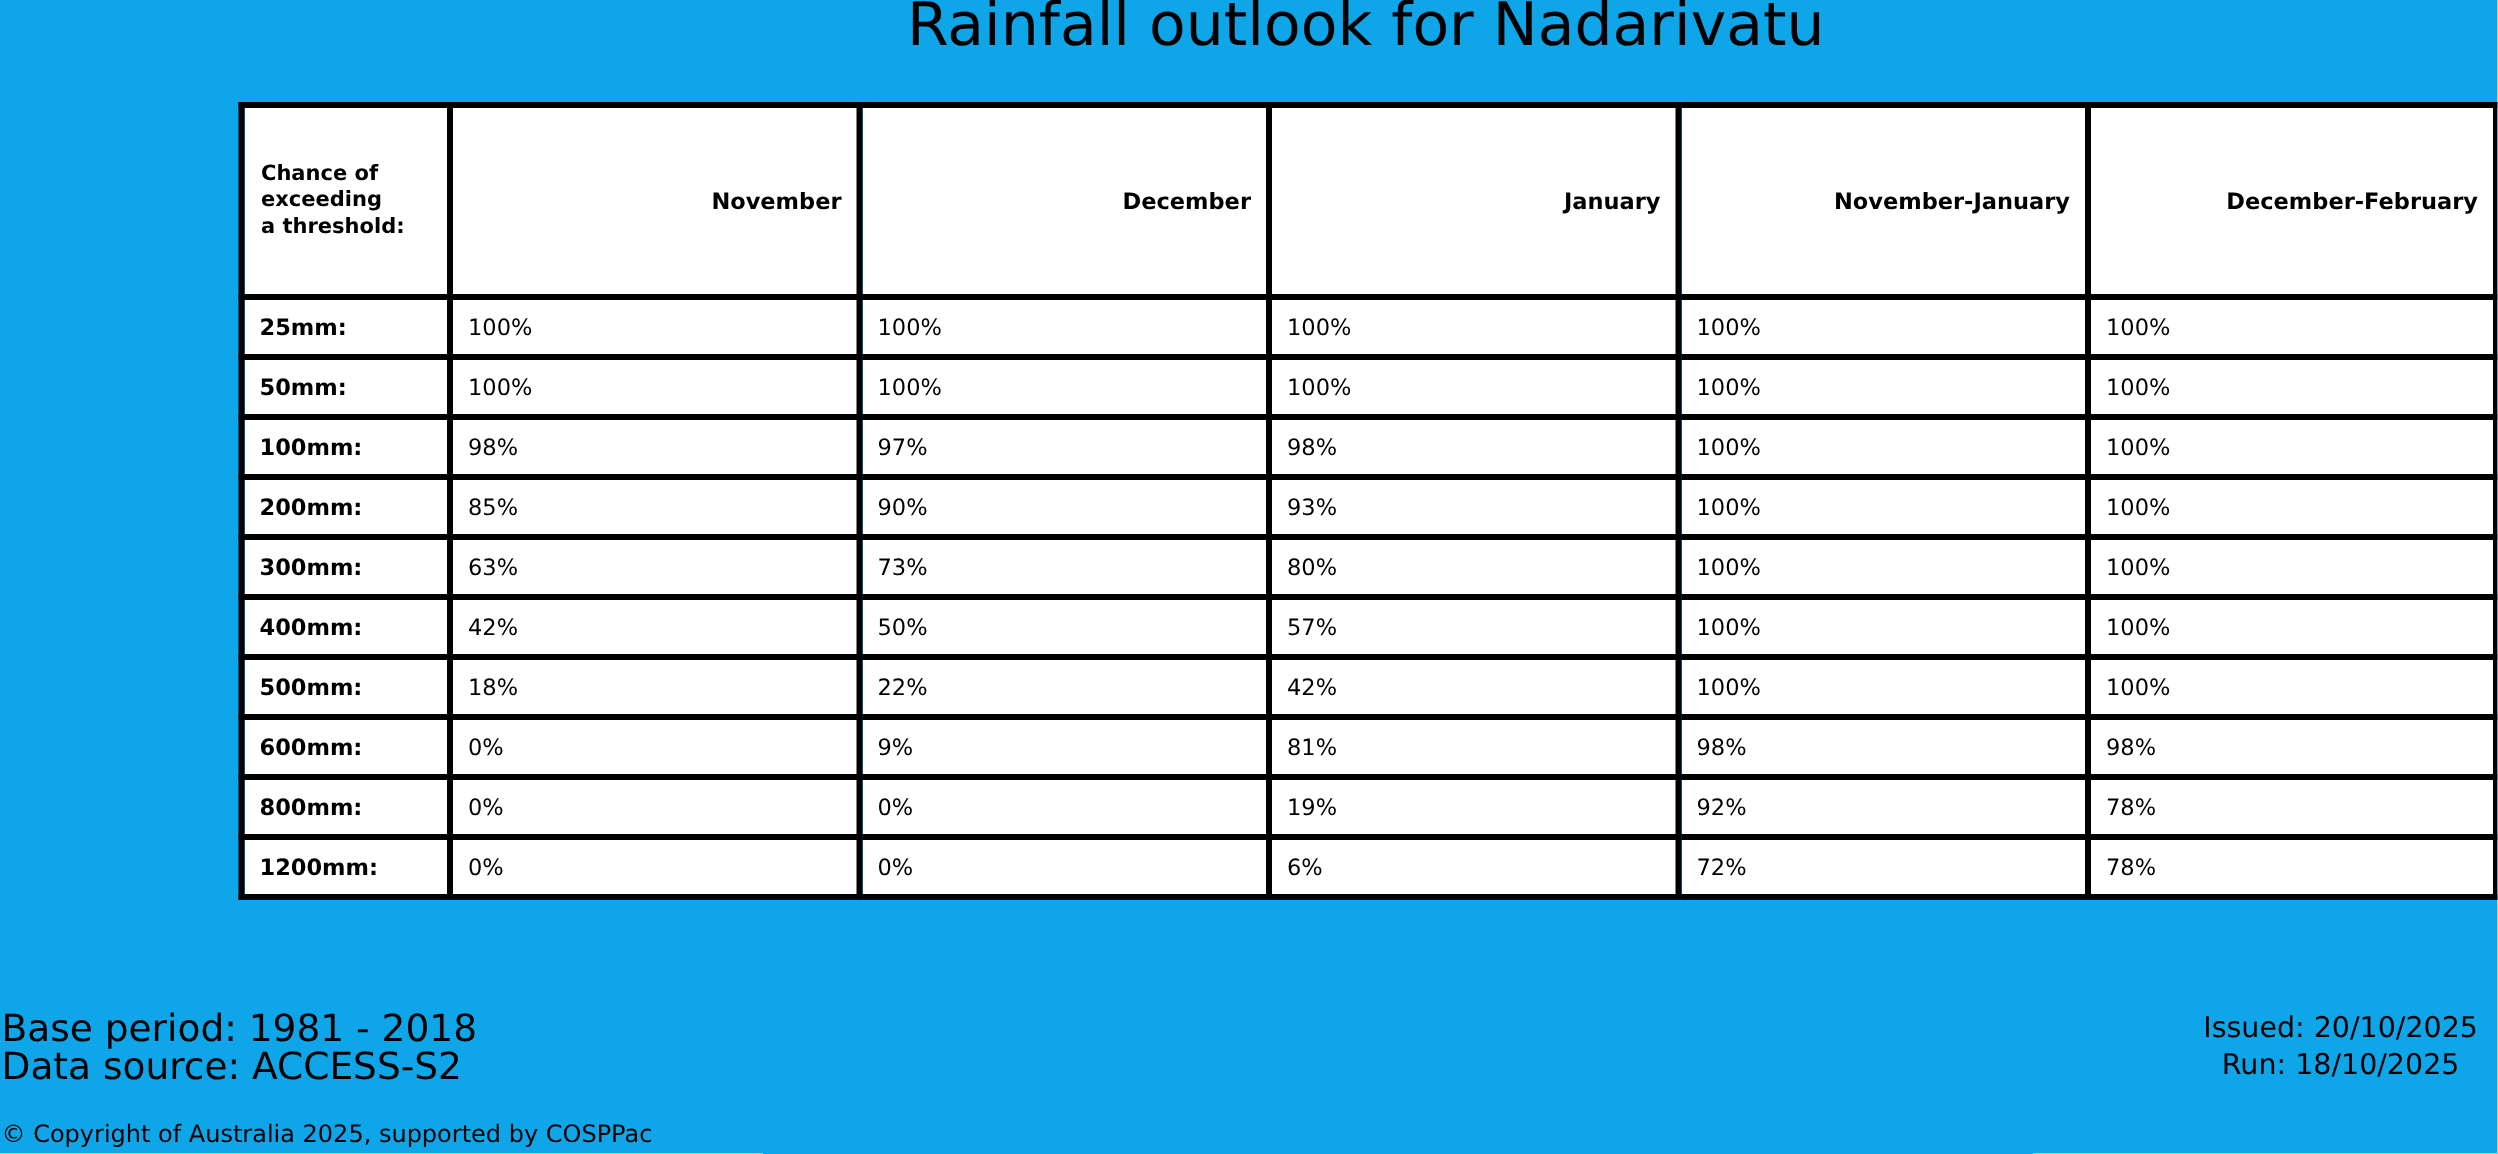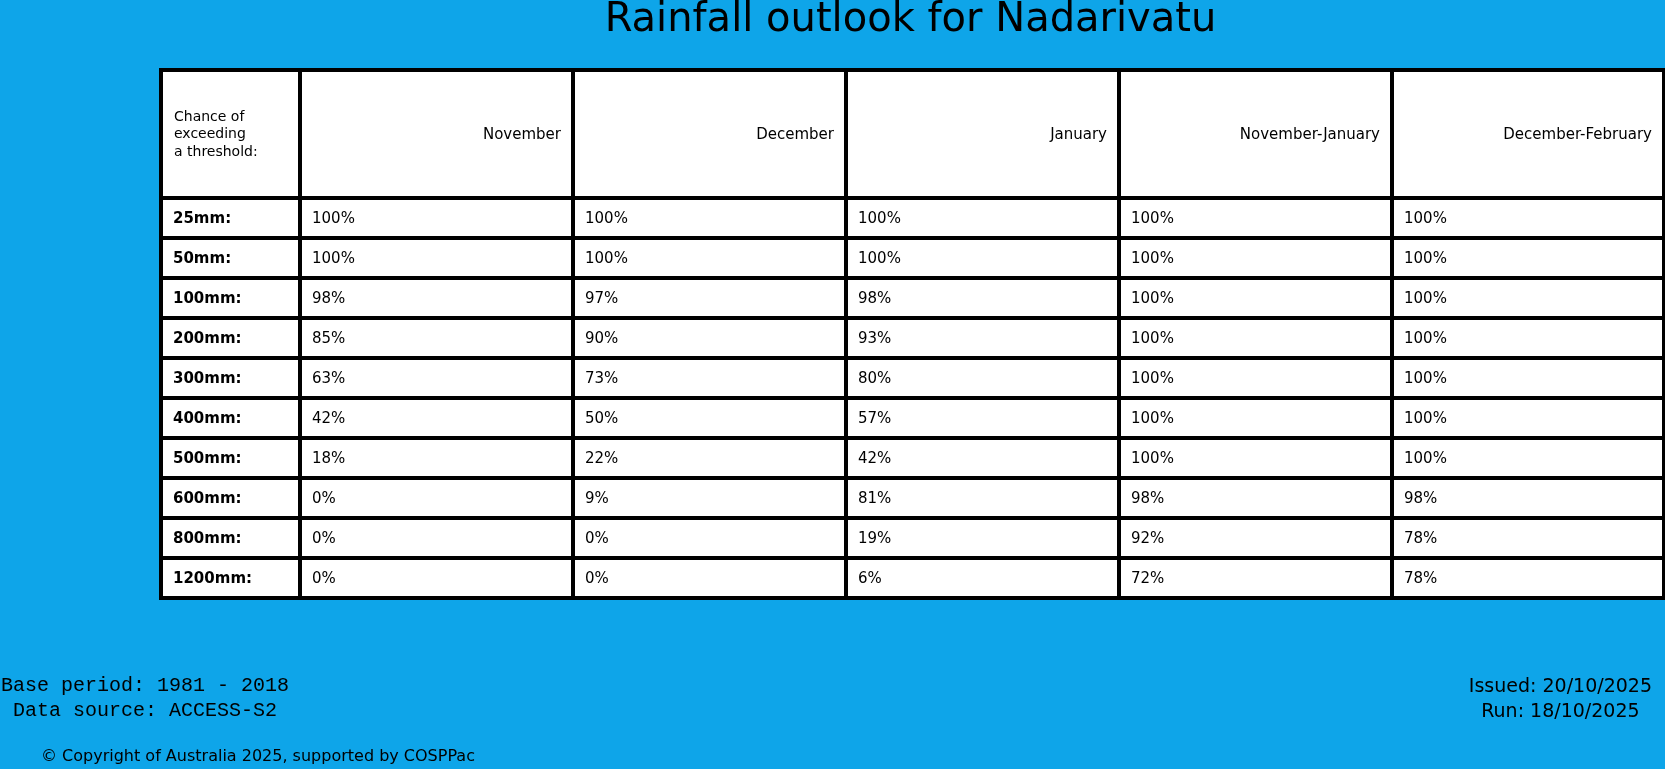--- a/index.html
+++ b/index.html
@@ -38,21 +38,21 @@
   table.outlook-table th,
   table.outlook-table td {
     border: 4px solid #000000;
     background: #ffffff;
     font-size: 15px;
     padding: 0 10px;
     overflow: hidden;
   }
   thead th {
     height: 124px;
-    font-weight: normal;
+    font-weight: bold;
     text-align: right;
     vertical-align: middle;
   }
   thead th.corner {
     font-size: 14px;
     text-align: left;
     white-space: pre-line;
     line-height: 1.25;
     padding-left: 11px;
   }
@@ -66,39 +66,37 @@
   tbody td {
     height: 36px;
     font-weight: 400;
     text-align: left;
     vertical-align: middle;
   }
   .footer-left {
     position: absolute;
     left: 1px;
     top: 673px;
-    font-size: 20px;
+    font-size: 25px;
     line-height: 25px;
-    text-align: center;
-    font-family: Liberation Mono, monospace;
+    text-align: left;
   }
   .footer-right {
     position: absolute;
     right: 13px;
     top: 673px;
     font-size: 19px;
     line-height: 25px;
     text-align: center;
   }
   .copyright {
     position: absolute;
     left: 1px;
     top: 746px;
     font-size: 16px;
-    margin-left: 40px;
   }
 </style>
 </head>
 <body>
 
 <div class="page">
 
   <h1 class="title">Rainfall outlook for Nadarivatu</h1>
 
   <table class="outlook-table">

